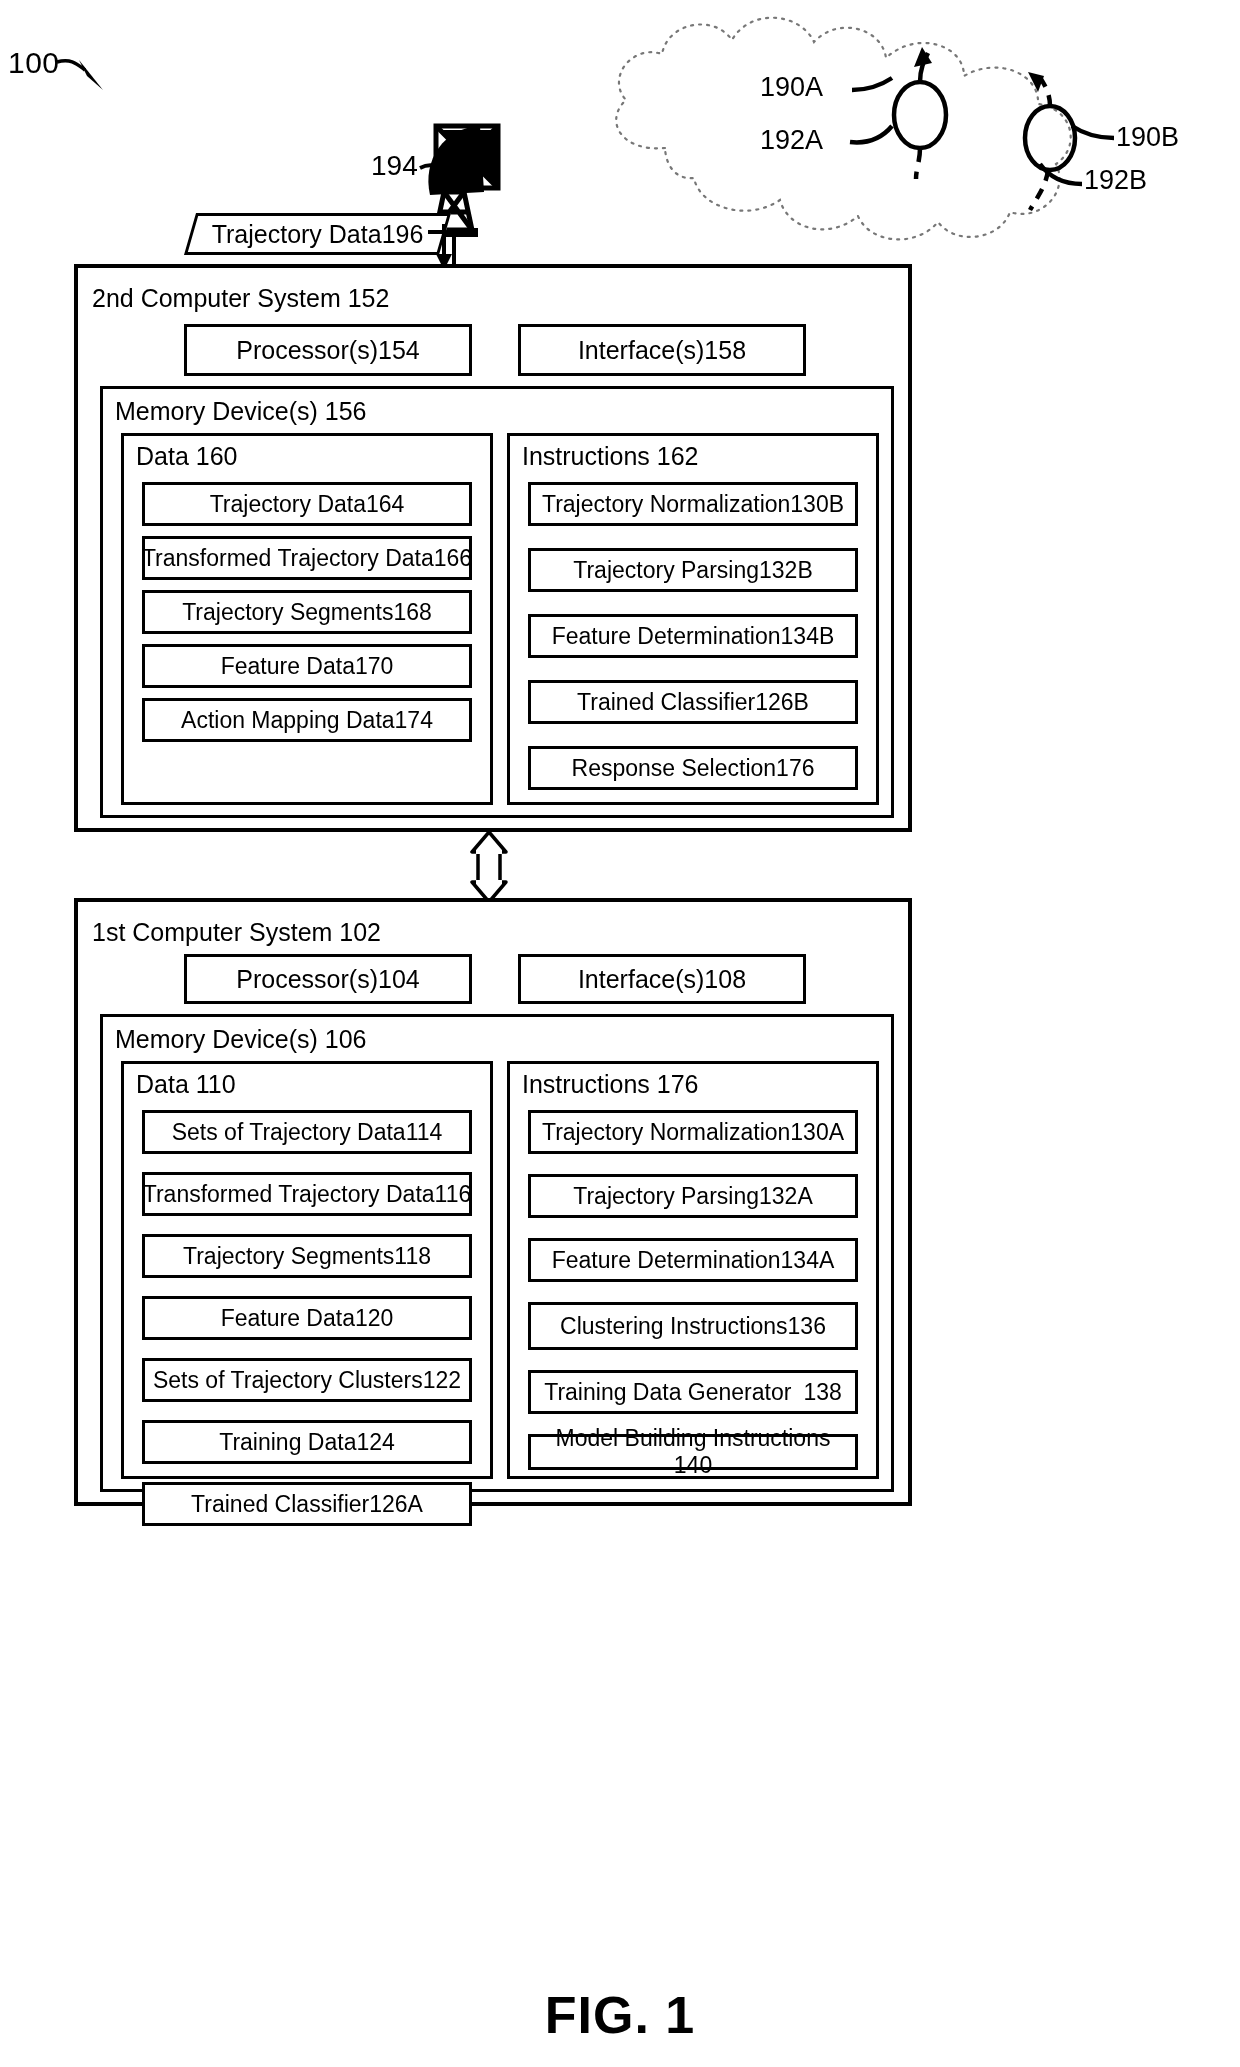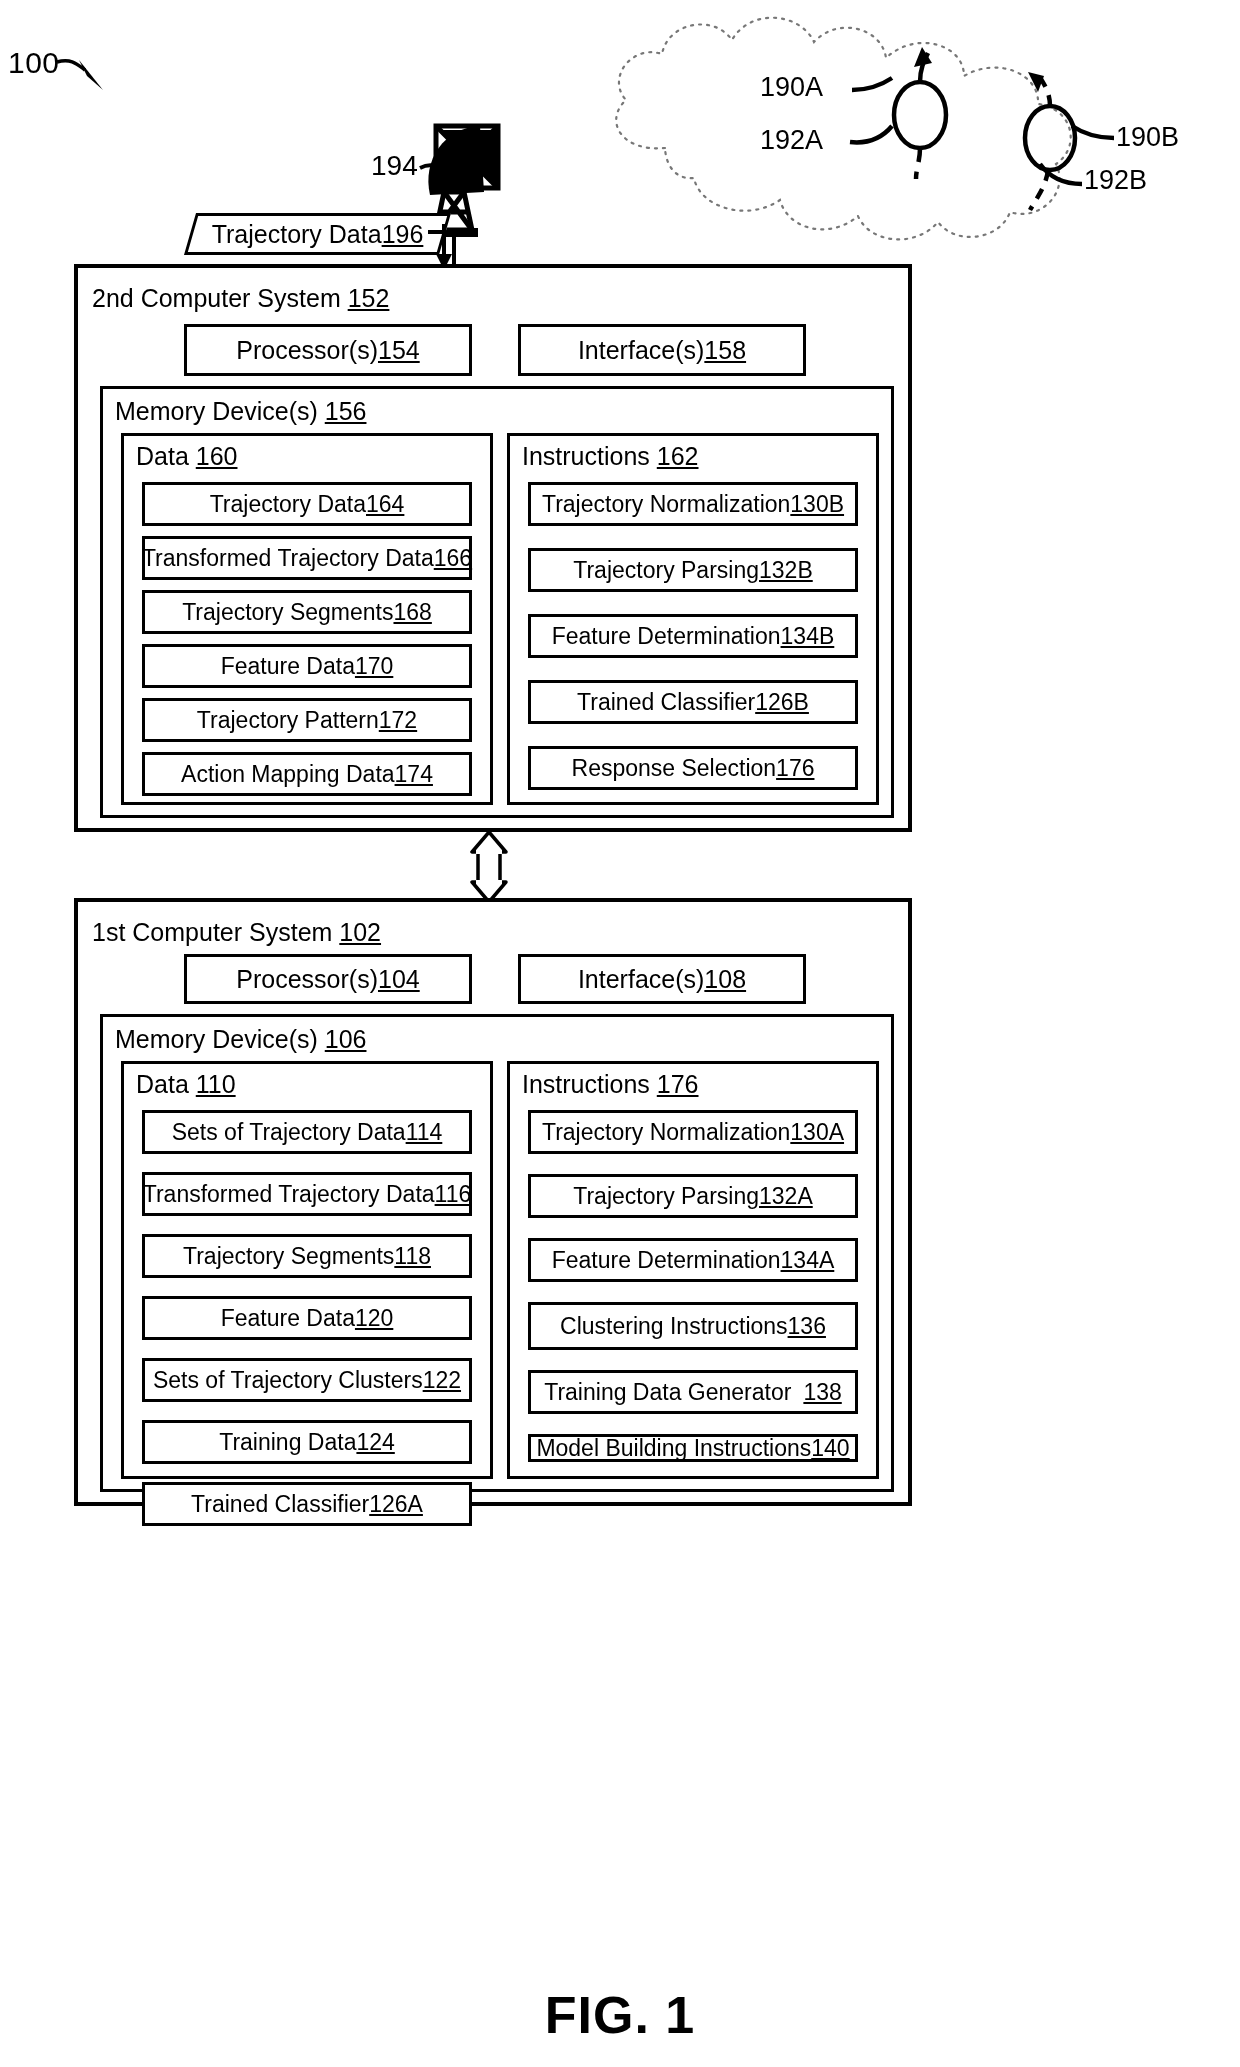--- a/index.html
+++ b/index.html
@@ -11,21 +11,21 @@
     width: 1240px;
     height: 2067px;
     position: relative;
     font-family: "Liberation Sans", sans-serif;
     color: #000000;
     overflow: hidden;
   }
 
   
   .abs { position: absolute; }
-  .ref { text-decoration: underline; }
+  .ref { }
 
   
   #fig-ref-100 {
     left: 8px; top: 46px;
     font-size: 30px;
     letter-spacing: 0.5px;
   }
   #fig-ref-100-arrow { left: 55px; top: 48px; }
 
   
@@ -273,24 +273,20 @@
         </div>
         <div class="item-box" style="height:44px;">
           <span>Trajectory Segments </span>
             <span class="ref">168</span>
         </div>
         <div class="item-box" style="height:44px;">
           <span>Feature Data </span>
             <span class="ref">170</span>
         </div>
         <div class="item-box" style="height:44px;">
-          <span>Trajectory Pattern </span>
-            <span class="ref">172</span>
-        </div>
-        <div class="item-box" style="height:44px;">
           <span>Action Mapping Data </span>
             <span class="ref">174</span>
         </div>
       </div>
     </div>
 
     <div class="column-frame" style="left:404px; top:44px; width:372px; height:372px;">
       <div class="column-title">
         <span>Instructions </span><span class="ref">162</span>
       </div>
@@ -401,21 +397,21 @@
             <span class="ref">134A</span>
         </div>
         <div class="item-box" style="height:48px;">
           <span>Clustering Instructions </span>
             <span class="ref">136</span>
         </div>
         <div class="item-box" style="height:44px;gap:12px;">
           <span>Training Data Generator </span>
             <span class="ref">138</span>
         </div>
-        <div class="item-box" style="height:28px;">
+        <div class="item-box" style="height:36px;flex-direction:column;">
           <span>Model Building Instructions </span>
             <span class="ref">140</span>
         </div>
       </div>
     </div>
   </div>
 </div>
 
 <div class="abs" id="fig-caption">FIG. 1</div>
 

